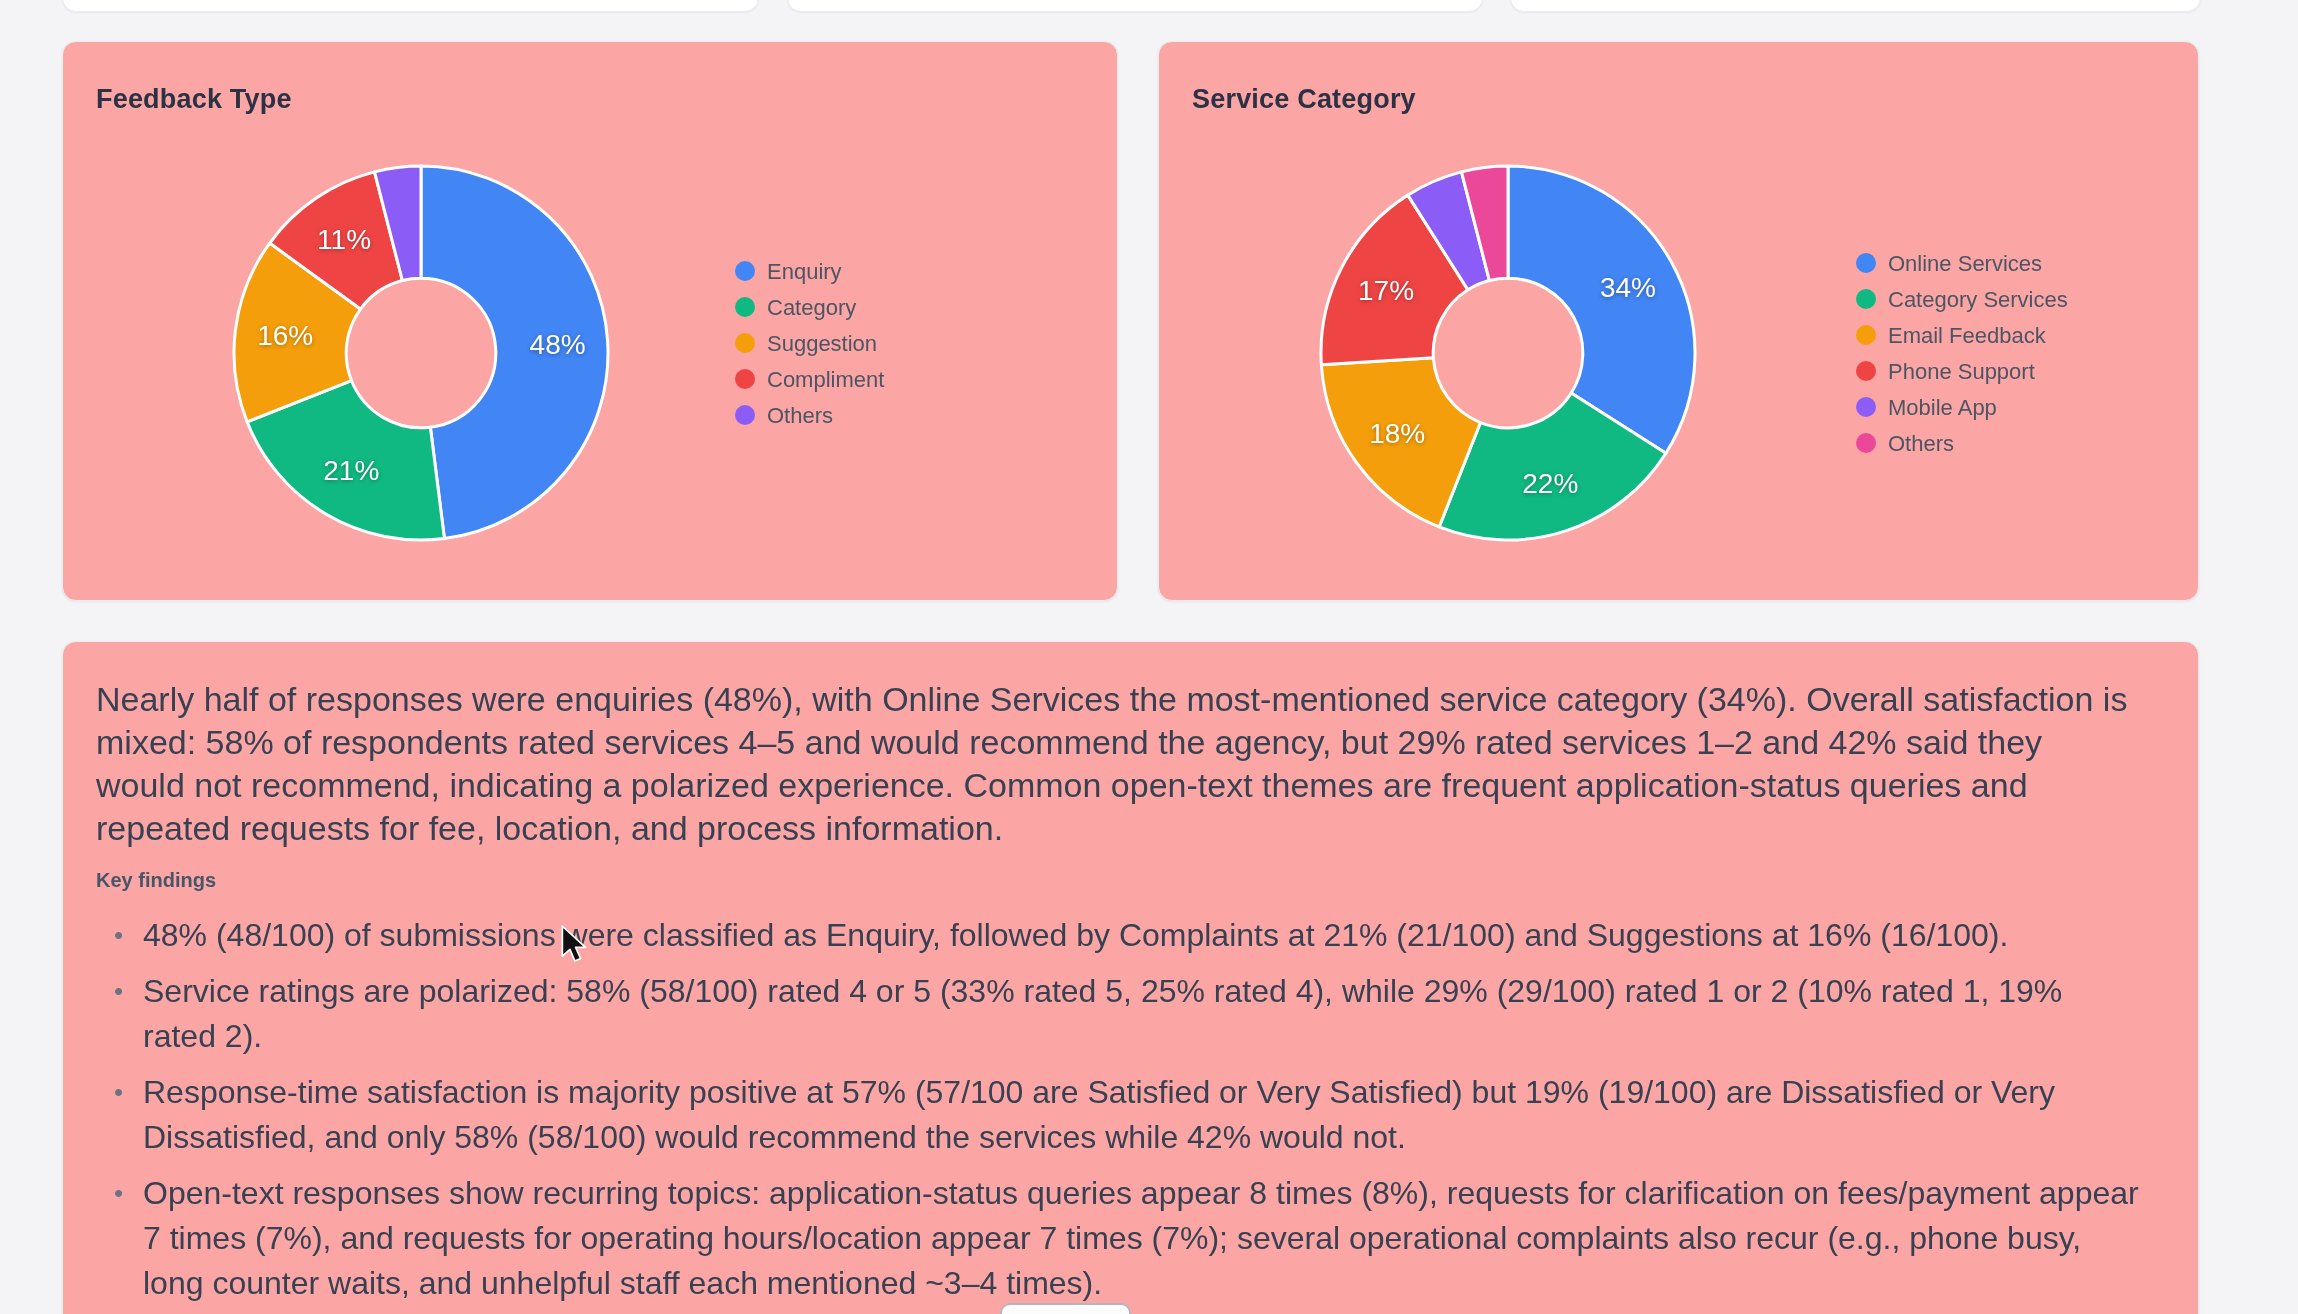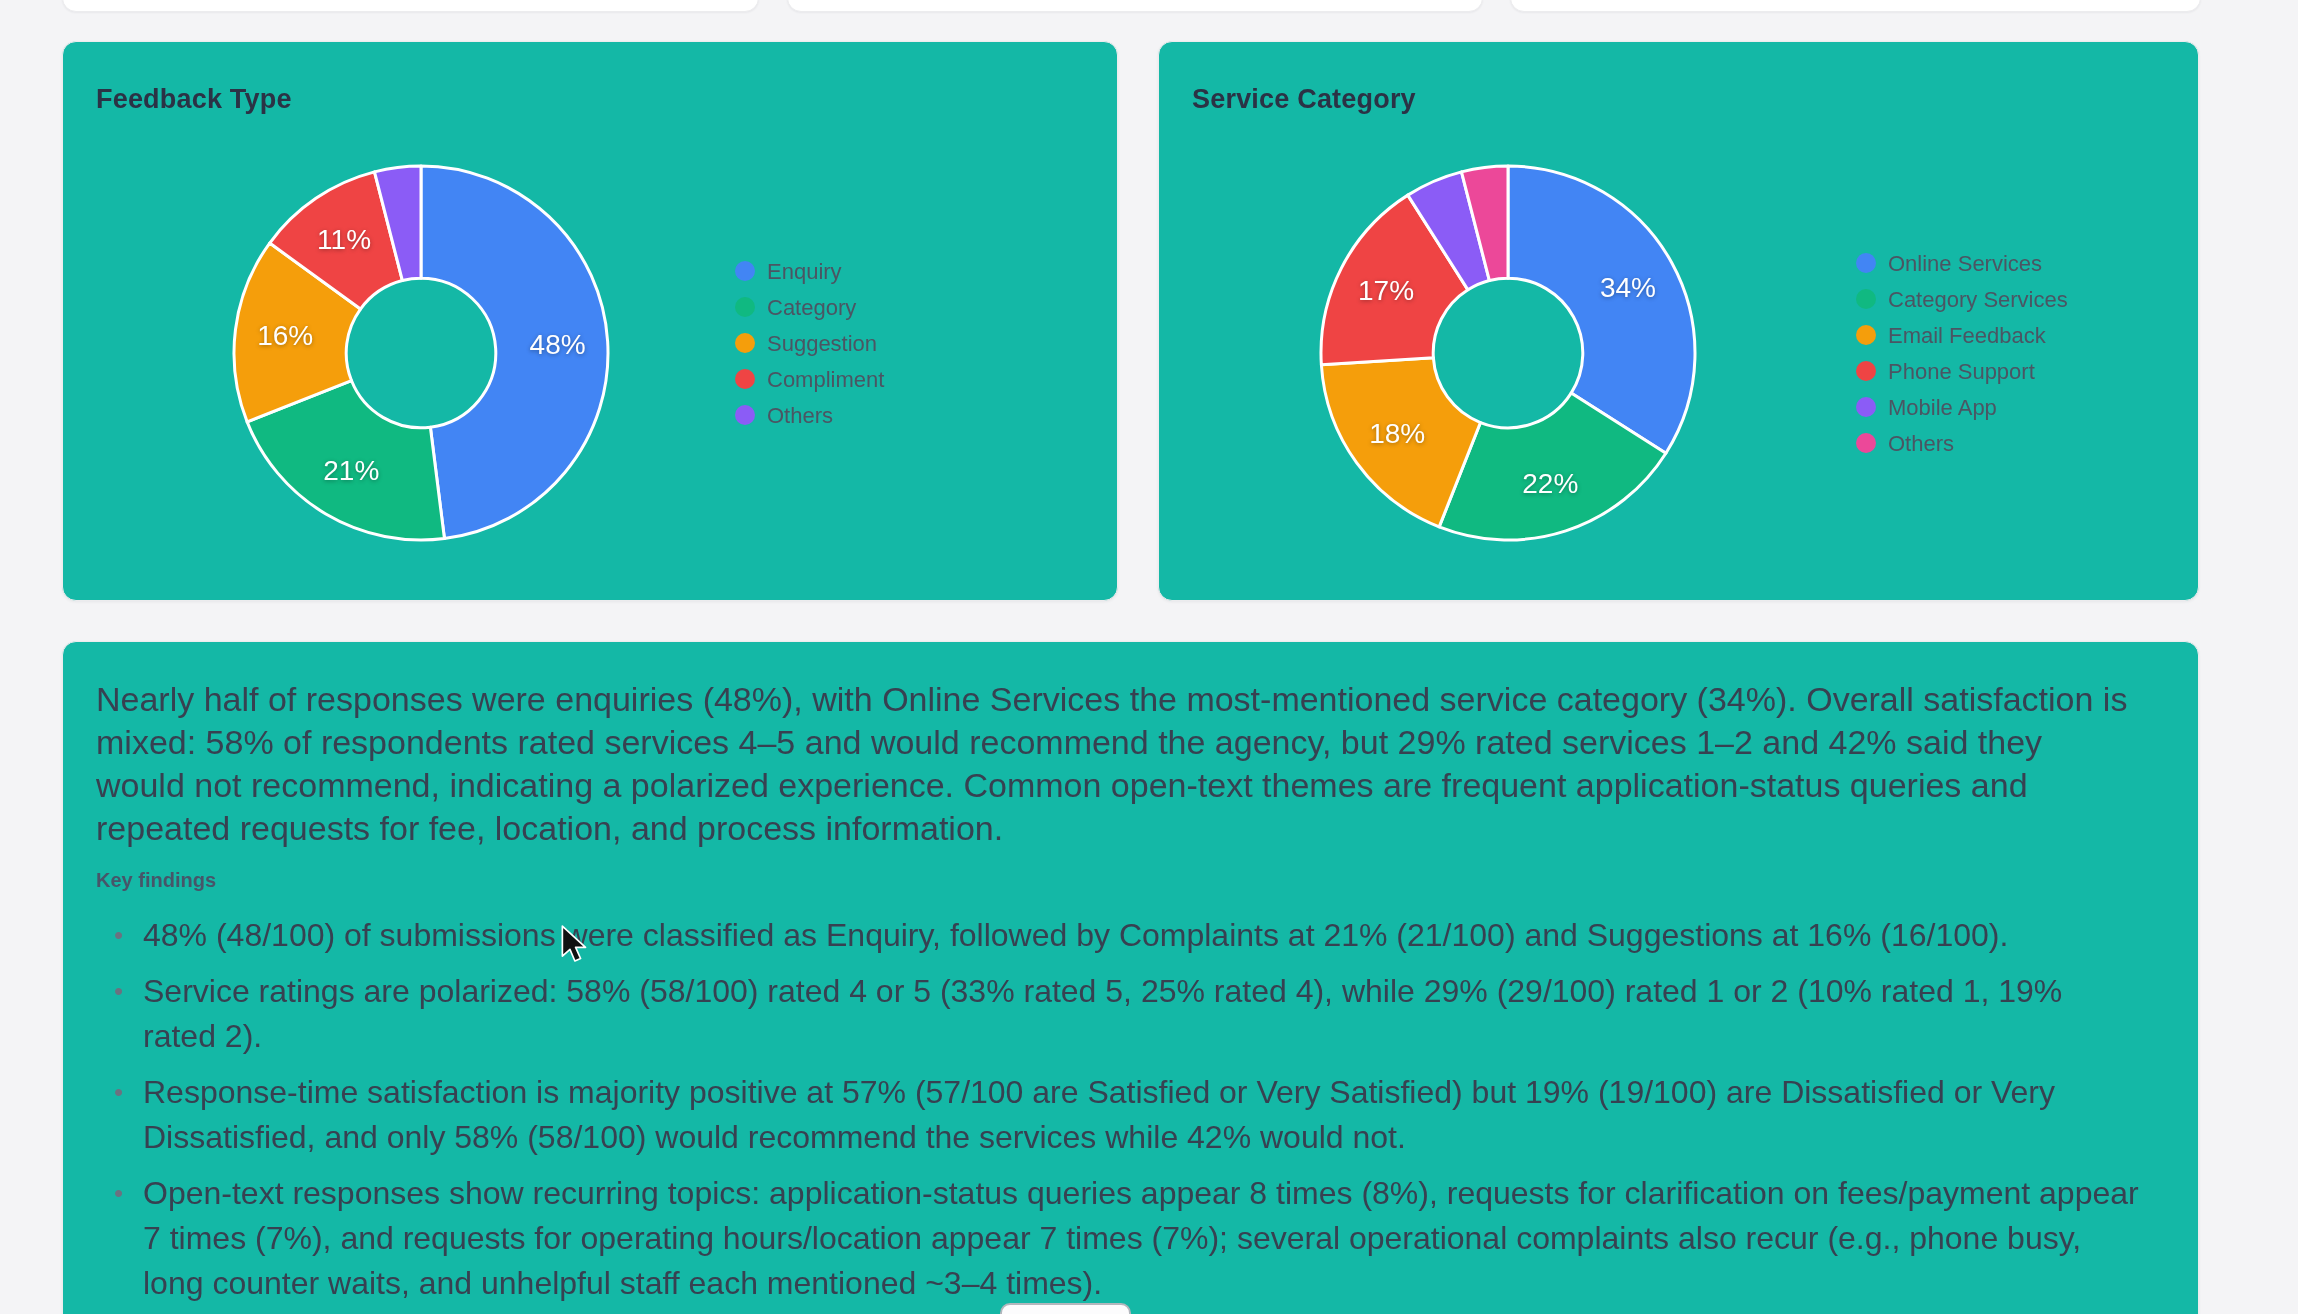--- a/index.html
+++ b/index.html
@@ -3,21 +3,21 @@
 <meta charset="utf-8">
 <style>
   html,body{margin:0;padding:0;}
   body{
     width:2298px;height:1314px;overflow:hidden;position:relative;
     background:#f4f4f6;
     font-family:"Liberation Sans", sans-serif;
     -webkit-font-smoothing:antialiased;
   }
   .card{
-    position:absolute;background:#14b8a6;border:1px solid #ececee;
+    position:absolute;background:#fca5a5;border:1px solid #ececee;
     border-radius:14px;box-shadow:0 1px 3px rgba(15,23,42,.06);
     box-sizing:border-box;
   }
   
   .top-card{position:absolute;top:-30px;height:40px;background:#fff;
     border:1px solid #ececee;border-radius:14px;box-shadow:0 1px 2px rgba(15,23,42,.05);}
   
   .chart-card{top:41px;height:560px;}
   .chart-card h2{
     position:absolute;left:33px;top:42px;margin:0;

